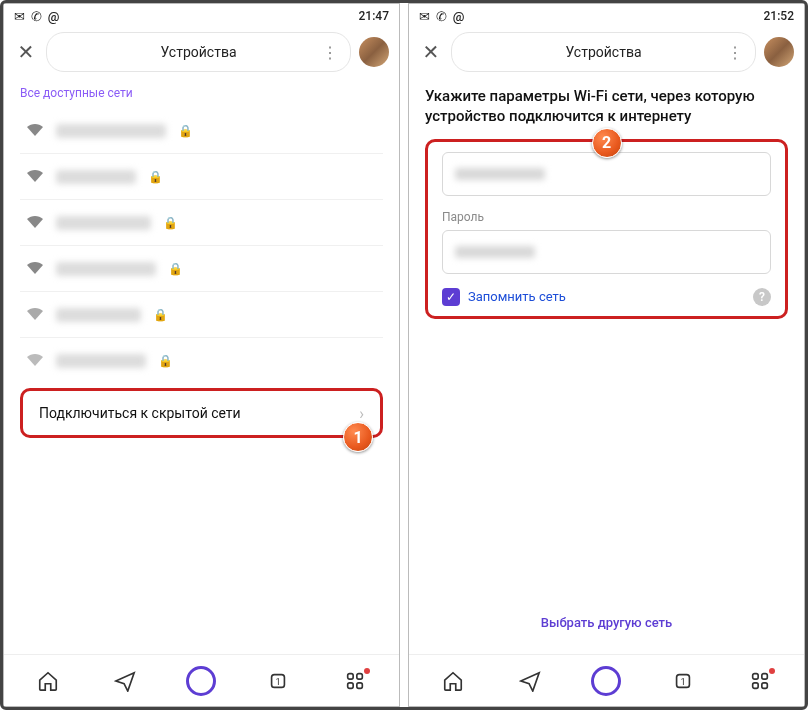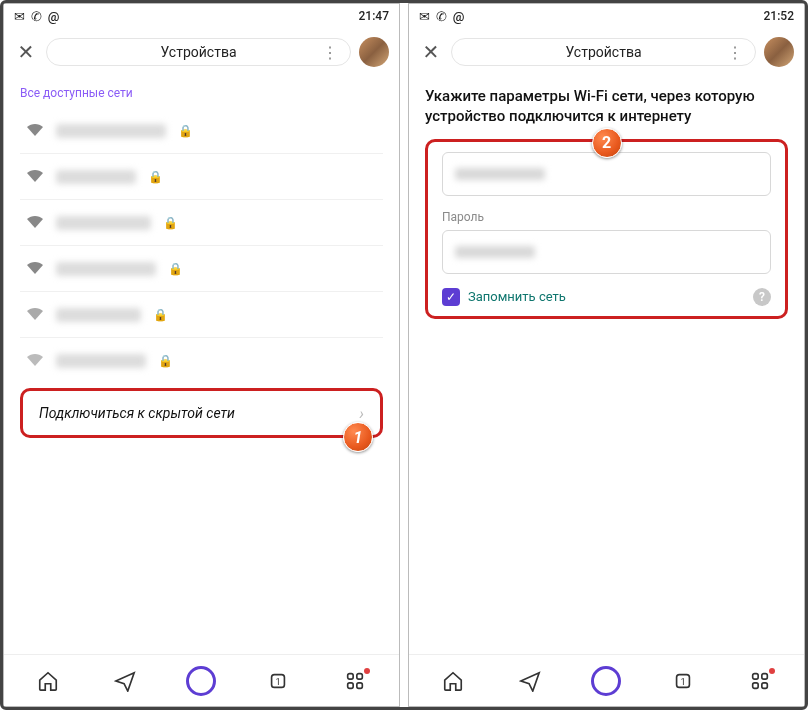--- a/index.html
+++ b/index.html
@@ -58,21 +58,21 @@
   }
   .close-x {
     font-size: 20px;
     color: #555;
     width: 24px;
     text-align: center;
     cursor: pointer;
   }
   .title-pill {
     flex: 1;
-    height: 28px;
+    height: 40px;
     border: 1px solid #e5e5e5;
     border-radius: 18px;
     display: flex;
     align-items: center;
     justify-content: center;
     font-size: 14px;
     color: #222;
     position: relative;
   }
   .kebab {
@@ -141,21 +141,20 @@
   .wifi-name.w5 { max-width: 85px; }
   .wifi-name.w6 { max-width: 90px; }
   .lock-icon {
     color: #aaa;
     font-size: 12px;
   }
   
   .hidden-row-wrap {
     position: relative;
     margin-top: 4px;
-    font-style: italic;
   }
   .hidden-row {
     height: 50px;
     display: flex;
     align-items: center;
     justify-content: space-between;
     padding: 0 16px;
     font-size: 14px;
     color: #111;
     border: 3px solid #cc2020;
@@ -210,21 +209,21 @@
     background: #5d3dd3;
     color: #fff;
     display: flex;
     align-items: center;
     justify-content: center;
     font-size: 12px;
   }
   .remember-label {
     flex: 1;
     font-size: 13px;
-    color: #0f766e;
+    color: #1d4ed8;
   }
   .help-icon {
     width: 18px;
     height: 18px;
     border-radius: 50%;
     background: #c8c8c8;
     color: #fff;
     font-size: 12px;
     font-weight: 600;
     display: flex;
@@ -458,20 +457,21 @@
 
         <div class="remember-row">
           <div class="checkbox">✓</div>
           <div class="remember-label">Запомнить сеть</div>
           <div class="help-icon">?</div>
         </div>
       </div>
 
       <div class="spacer"></div>
 
+      <div class="choose-other">Выбрать другую сеть</div>
     </div>
 
     <div class="bottom-nav">
       <div class="nav-item">
         <svg width="22" height="22" viewBox="0 0 24 24" fill="none" stroke="#333" stroke-width="1.8">
             <path d="M3 11l9-8 9 8v10a1 1 0 0 1-1 1h-5v-7h-6v7H4a1 1 0 0 1-1-1V11z"></path>
           </svg>
       </div>
       <div class="nav-item">
         <svg width="22" height="22" viewBox="0 0 24 24" fill="none" stroke="#333" stroke-width="1.8">

